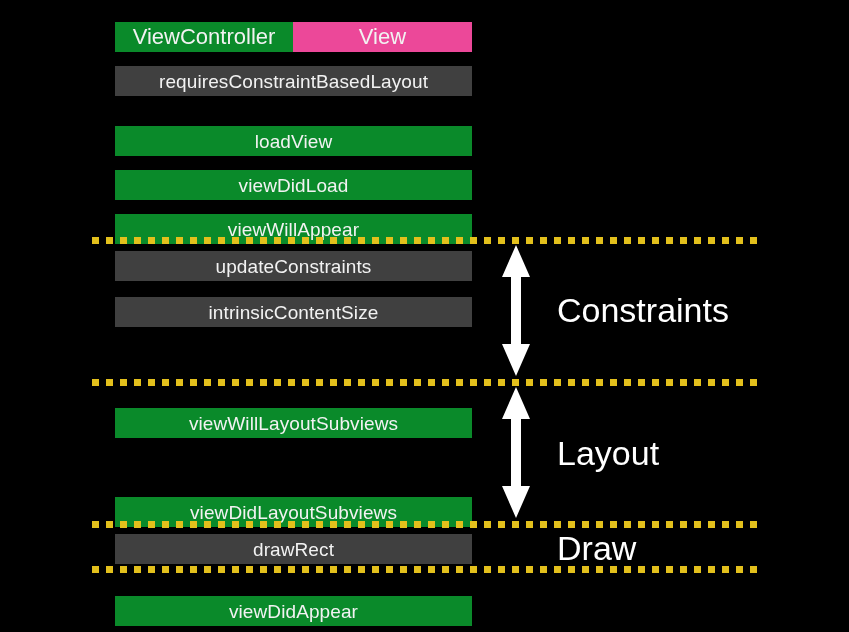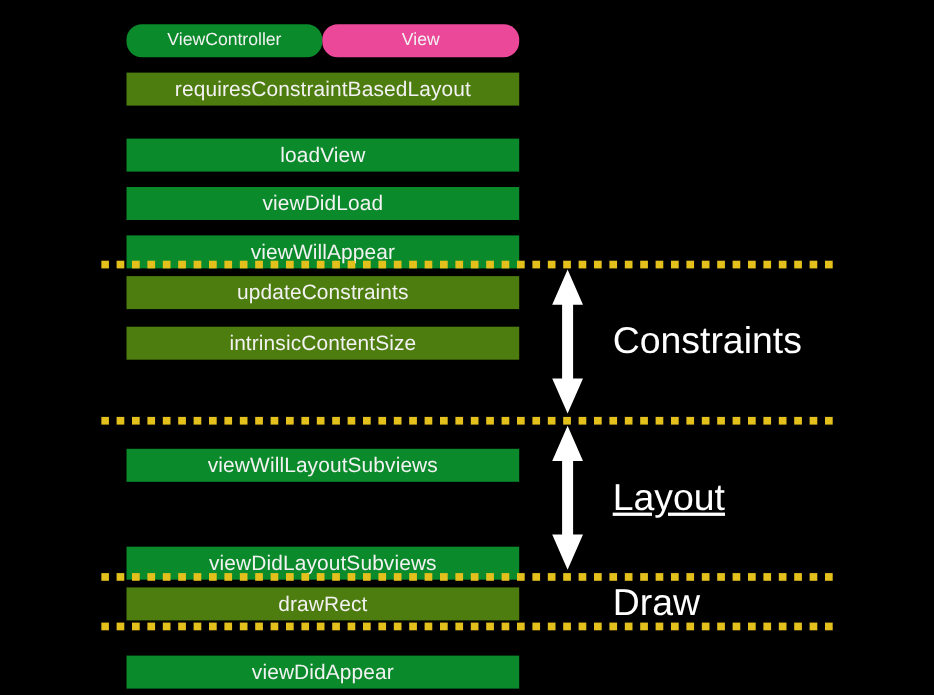--- a/index.html
+++ b/index.html
@@ -27,39 +27,38 @@
     align-items: center;
     justify-content: center;
     color: #f2f2f2;
     font-size: 19px;
     line-height: 1;
     letter-spacing: 0.1px;
     white-space: nowrap;
     box-sizing: border-box;
   }
   .bar.green { background: #0a8a2a; margin-top: 16px; }
-  .bar.blue  { background: #4d7c0f; }
+  .bar.blue  { background: #404040; }
 
   
   .split-bar {
     position: absolute;
     height: 30px;
     display: flex;
     box-sizing: border-box;
   }
   .split-half {
     display: flex;
     align-items: center;
     justify-content: center;
     color: #f2f2f2;
-    font-size: 16px;
+    font-size: 22px;
     white-space: nowrap;
     height: 100%;
     box-sizing: border-box;
-    border-radius: 14px;
   }
   .split-half.green { background: #0a8a2a; }
   .split-half.blue  { background: #ec4899; }
 
   
   .dotline {
     position: absolute;
     height: 7px;
     background-image: linear-gradient(
         to right,
@@ -127,17 +126,17 @@
   <svg class="arrow" style="left:498px; top:243px;" width="36" height="135" viewBox="0 0 36 135">
     <path d="M18 2 L32 34 L23 34 L23 101 L32 101 L18 133 L4 101 L13 101 L13 34 L4 34 Z" fill="#ffffff"></path>
   </svg>
 
   <svg class="arrow" style="left:498px; top:385px;" width="36" height="135" viewBox="0 0 36 135">
     <path d="M18 2 L32 34 L23 34 L23 101 L32 101 L18 133 L4 101 L13 101 L13 34 L4 34 Z" fill="#ffffff"></path>
   </svg>
 
   <div class="phase-label" style="left:557px; top:293px;">Constraints</div>
 
-  <div class="phase-label" style="left:557px; top:436px;text-decoration:underline;">Layout</div>
+  <div class="phase-label" style="left:557px; top:436px;">Layout</div>
 
   <div class="phase-label" style="left:557px; top:531px;">Draw</div>
 
 </div>
 
 </body></html>

